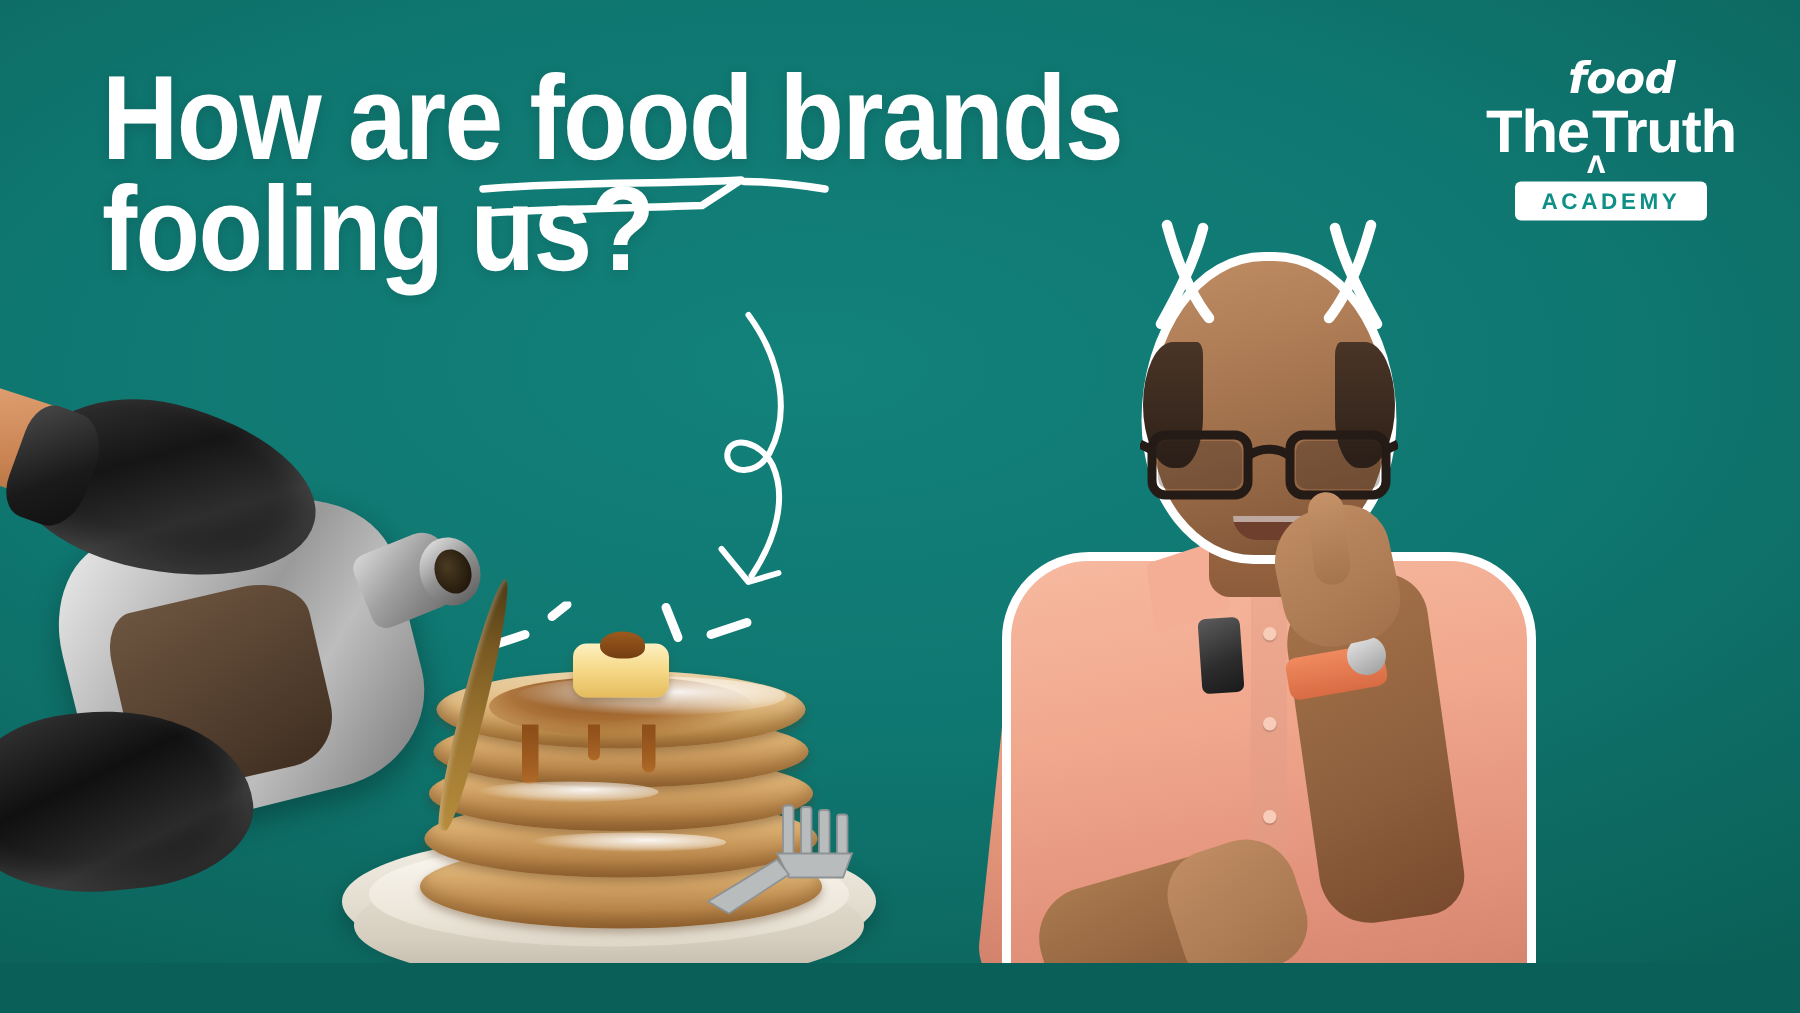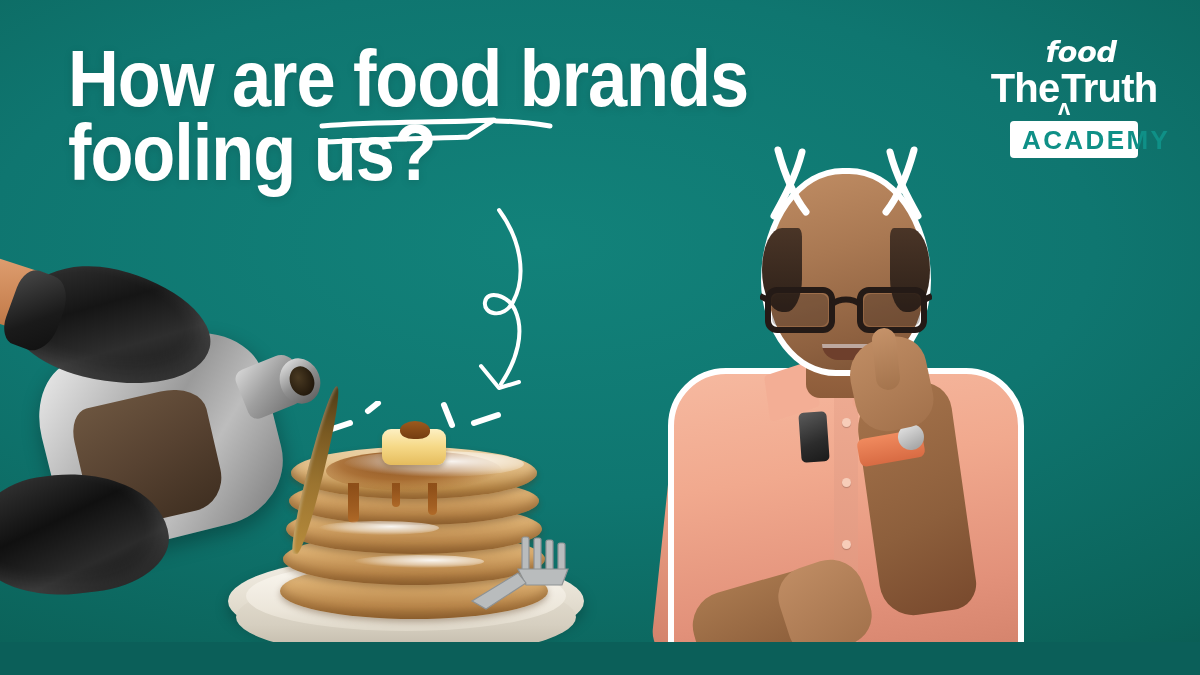--- a/index.html
+++ b/index.html
@@ -109,21 +109,21 @@
     background: #ffffff;
     border-radius: 4px;
     padding: 6px 12px 5px 12px;
     width: 128px;
     box-sizing: border-box;
   }
   #logo-academy {
     color: #0f9087;
     font-family: "Liberation Sans", sans-serif;
     font-weight: bold;
-    font-size: 26px;
+    font-size: 15px;
     letter-spacing: 2.4px;
     line-height: 1;
   }
 
   
   #pancake-scene {
     position: absolute;
     left: 218px;
     top: 392px;
     width: 392px;

